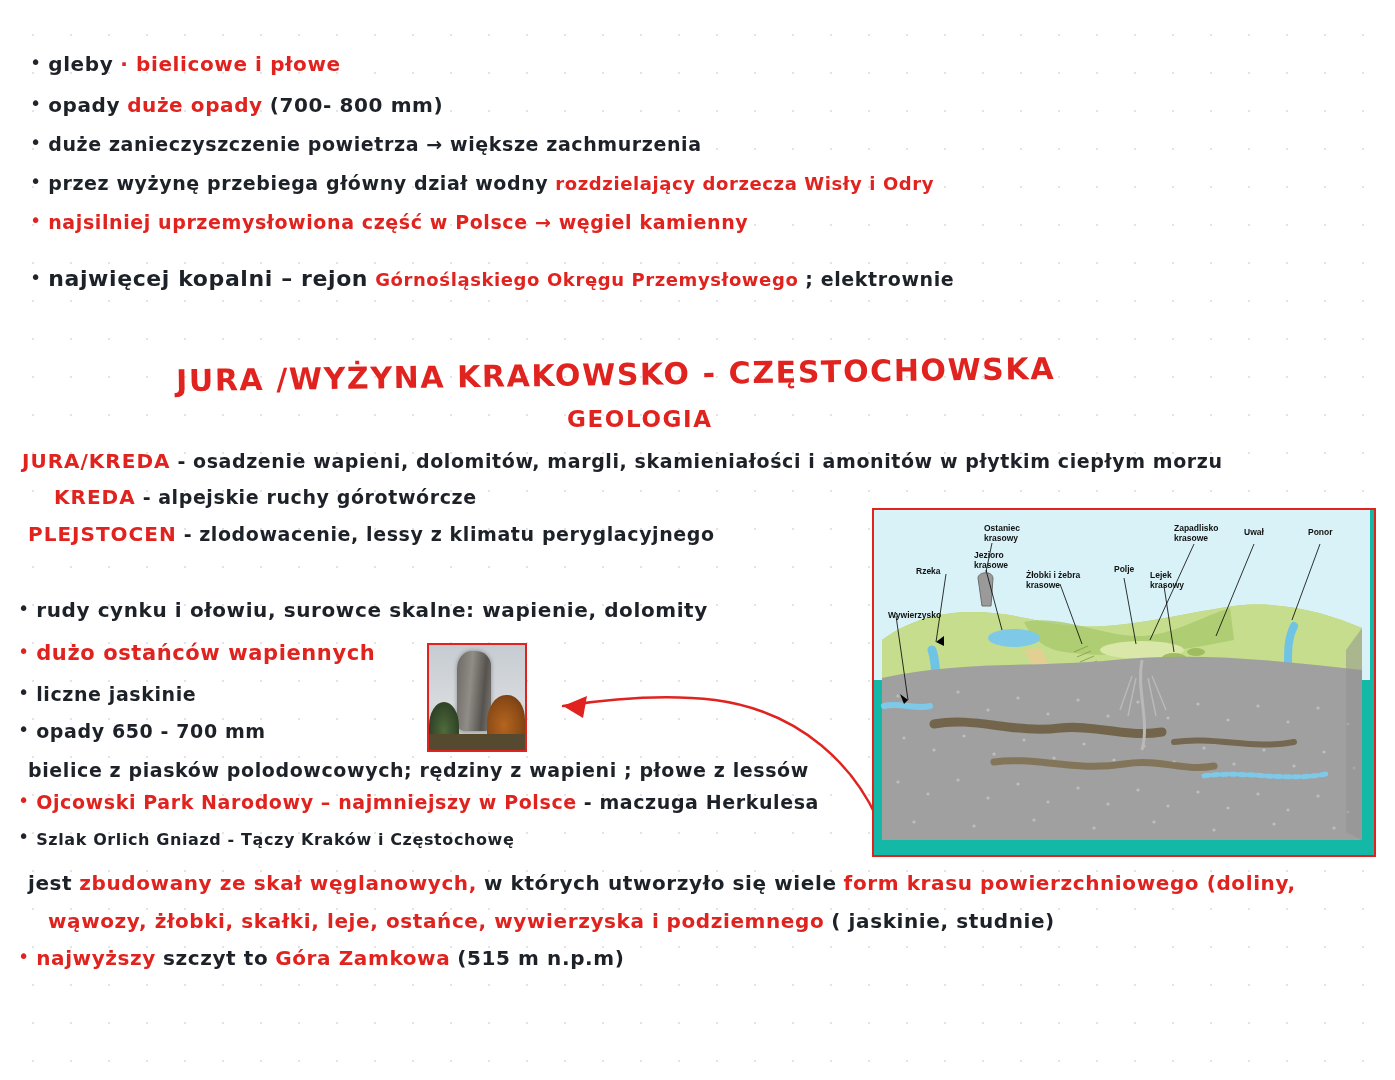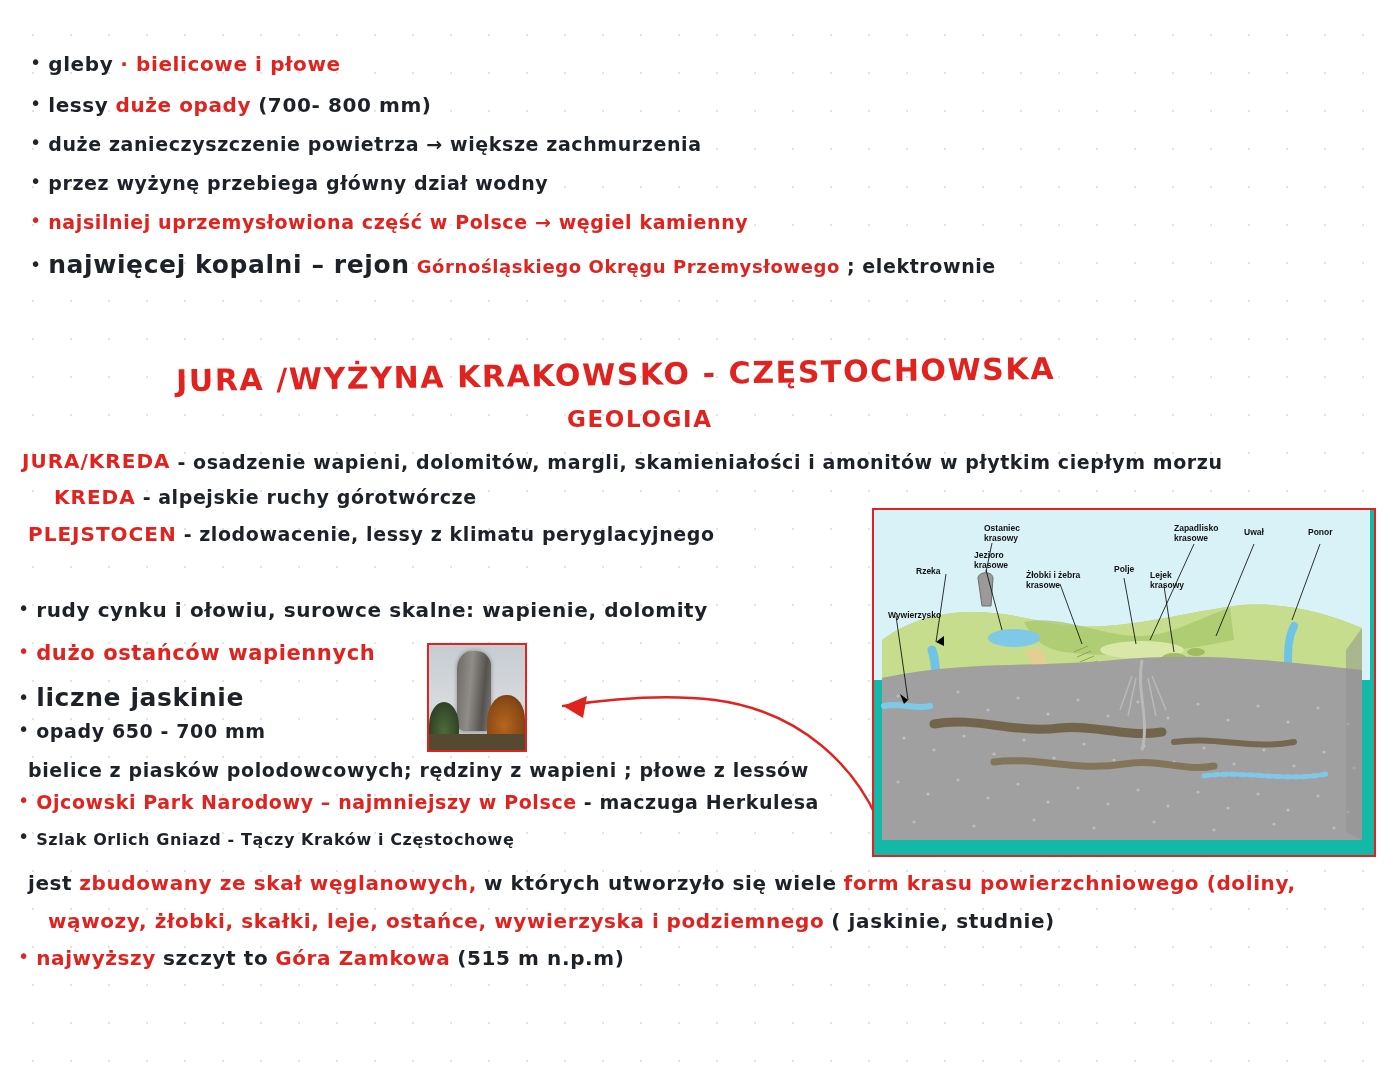--- a/index.html
+++ b/index.html
@@ -154,51 +154,52 @@
 <div class="sheet">
 
   <div class="line" style="left:30px; top:52px;">
     <span class="bullet">•</span>
     <span class="hand dark seg" style="font-size:20px;">gleby</span>
     <span class="hand red seg" style="font-size:20px;">· bielicowe i płowe</span>
   </div>
 
   <div class="line" style="left:30px; top:93px;">
     <span class="bullet">•</span>
-    <span class="hand dark seg" style="font-size:20px;">lessy</span>
+    <span class="hand dark seg" style="font-size:20px;">opady</span>
     <span class="hand red seg" style="font-size:20px;">duże opady</span>
     <span class="hand dark seg" style="font-size:20px;">(700- 800 mm)</span>
   </div>
 
   <div class="line" style="left:30px; top:133px;">
     <span class="bullet">•</span>
     <span class="hand dark seg" style="font-size:19px;">duże  zanieczyszczenie  powietrza  →  większe  zachmurzenia</span>
   </div>
 
   <div class="line" style="left:30px; top:172px;">
     <span class="bullet">•</span>
     <span class="hand dark seg" style="font-size:19px;">przez  wyżynę  przebiega  główny  dział  wodny</span>
+    <span class="hand red seg" style="font-size:18px;">rozdzielający dorzecza Wisły i Odry</span>
   </div>
 
   <div class="line" style="left:30px; top:211px;">
     <span class="bullet red">•</span>
     <span class="hand red seg" style="font-size:19px;">najsilniej uprzemysłowiona część w Polsce  →  węgiel kamienny</span>
   </div>
 
   <div class="line" style="left:30px; top:250px;">
     <span class="bullet">•</span>
-    <span class="hand dark seg" style="font-size:25px;">najwięcej kopalni  –  rejon</span>
+    <span class="hand dark seg" style="font-size:22px;margin-top:16px;">najwięcej kopalni  –  rejon</span>
     <span class="hand red seg" style="font-size:18px;">Górnośląskiego Okręgu Przemysłowego</span>
     <span class="hand dark seg" style="font-size:19px;">; elektrownie</span>
   </div>
 
   <div class="title-main hand">JURA /WYŻYNA KRAKOWSKO - CZĘSTOCHOWSKA</div>
   <div class="title-sub hand">GEOLOGIA</div>
 
-  <div class="line" style="left:22px; top:449px;align-items:flex-end;">
+  <div class="line" style="left:22px; top:449px;">
     <span class="hand red seg" style="font-size:20px; letter-spacing:1px;">JURA/KREDA</span>
     <span class="hand dark seg" style="font-size:19px;">-</span>
     <span class="hand dark seg" style="font-size:19px;">osadzenie wapieni, dolomitów, margli, skamieniałości i amonitów w płytkim ciepłym morzu</span>
   </div>
 
   <div class="line" style="left:54px; top:485px;">
     <span class="hand red seg" style="font-size:20px; letter-spacing:1px;">KREDA</span>
     <span class="hand dark seg" style="font-size:19px;">-</span>
     <span class="hand dark seg" style="font-size:19px;">alpejskie ruchy górotwórcze</span>
   </div>
@@ -214,21 +215,21 @@
     <span class="hand dark seg" style="font-size:20px;">rudy cynku i ołowiu, surowce skalne: wapienie, dolomity</span>
   </div>
 
   <div class="line" style="left:18px; top:641px;">
     <span class="bullet red">•</span>
     <span class="hand red seg" style="font-size:21px;">dużo  ostańców wapiennych</span>
   </div>
 
   <div class="line" style="left:18px; top:683px;">
     <span class="bullet">•</span>
-    <span class="hand dark seg" style="font-size:25px;">liczne jaskinie</span>
+    <span class="hand dark seg" style="font-size:19px;">liczne jaskinie</span>
   </div>
 
   <div class="line" style="left:18px; top:720px;">
     <span class="bullet">•</span>
     <span class="hand dark seg" style="font-size:19px;">opady 650 - 700 mm</span>
   </div>
 
   <div class="line" style="left:28px; top:759px;">
     <span class="hand dark seg" style="font-size:19px;">bielice z piasków polodowcowych; rędziny z wapieni ; płowe z lessów</span>
   </div>

